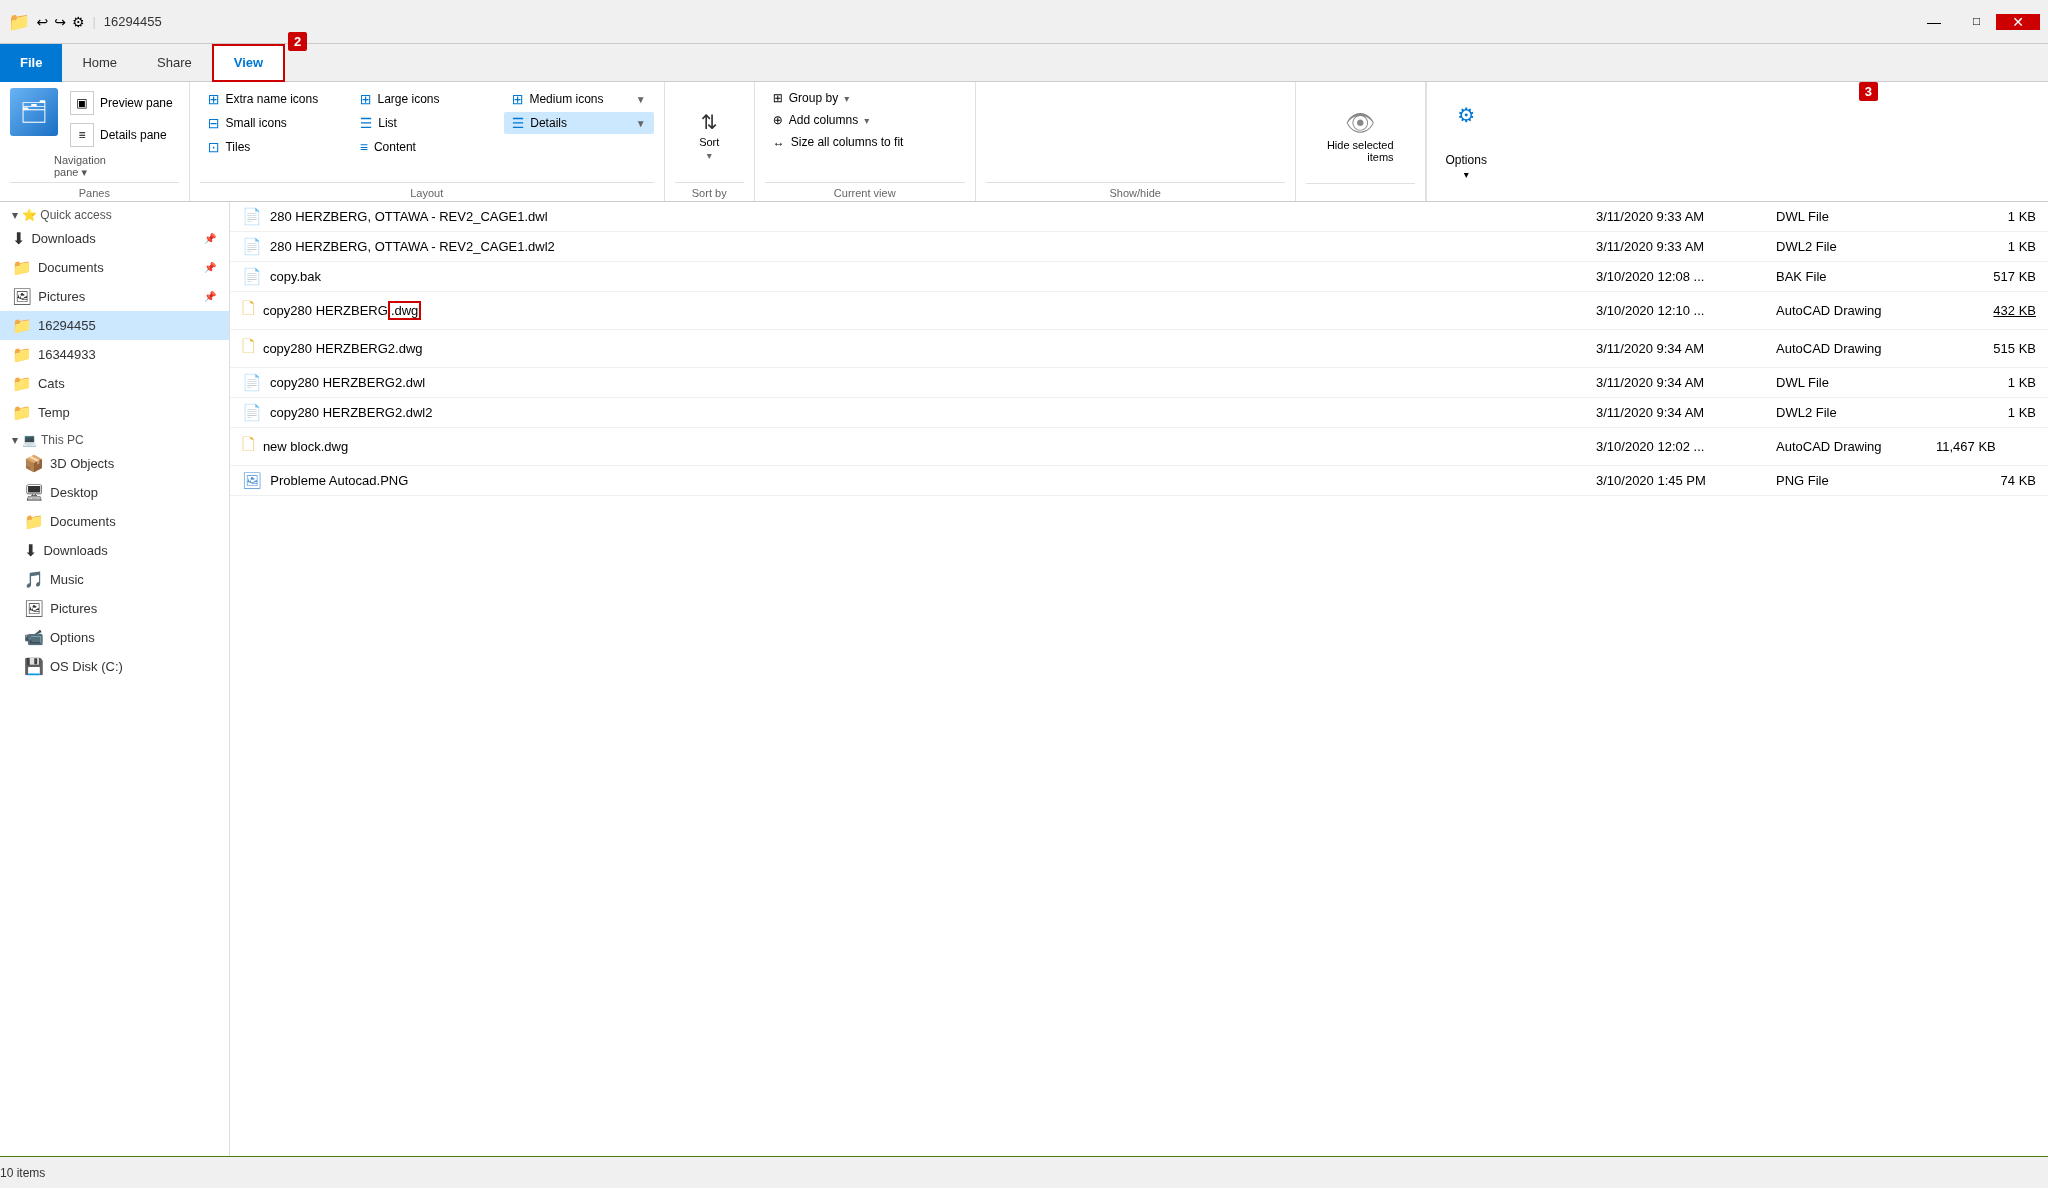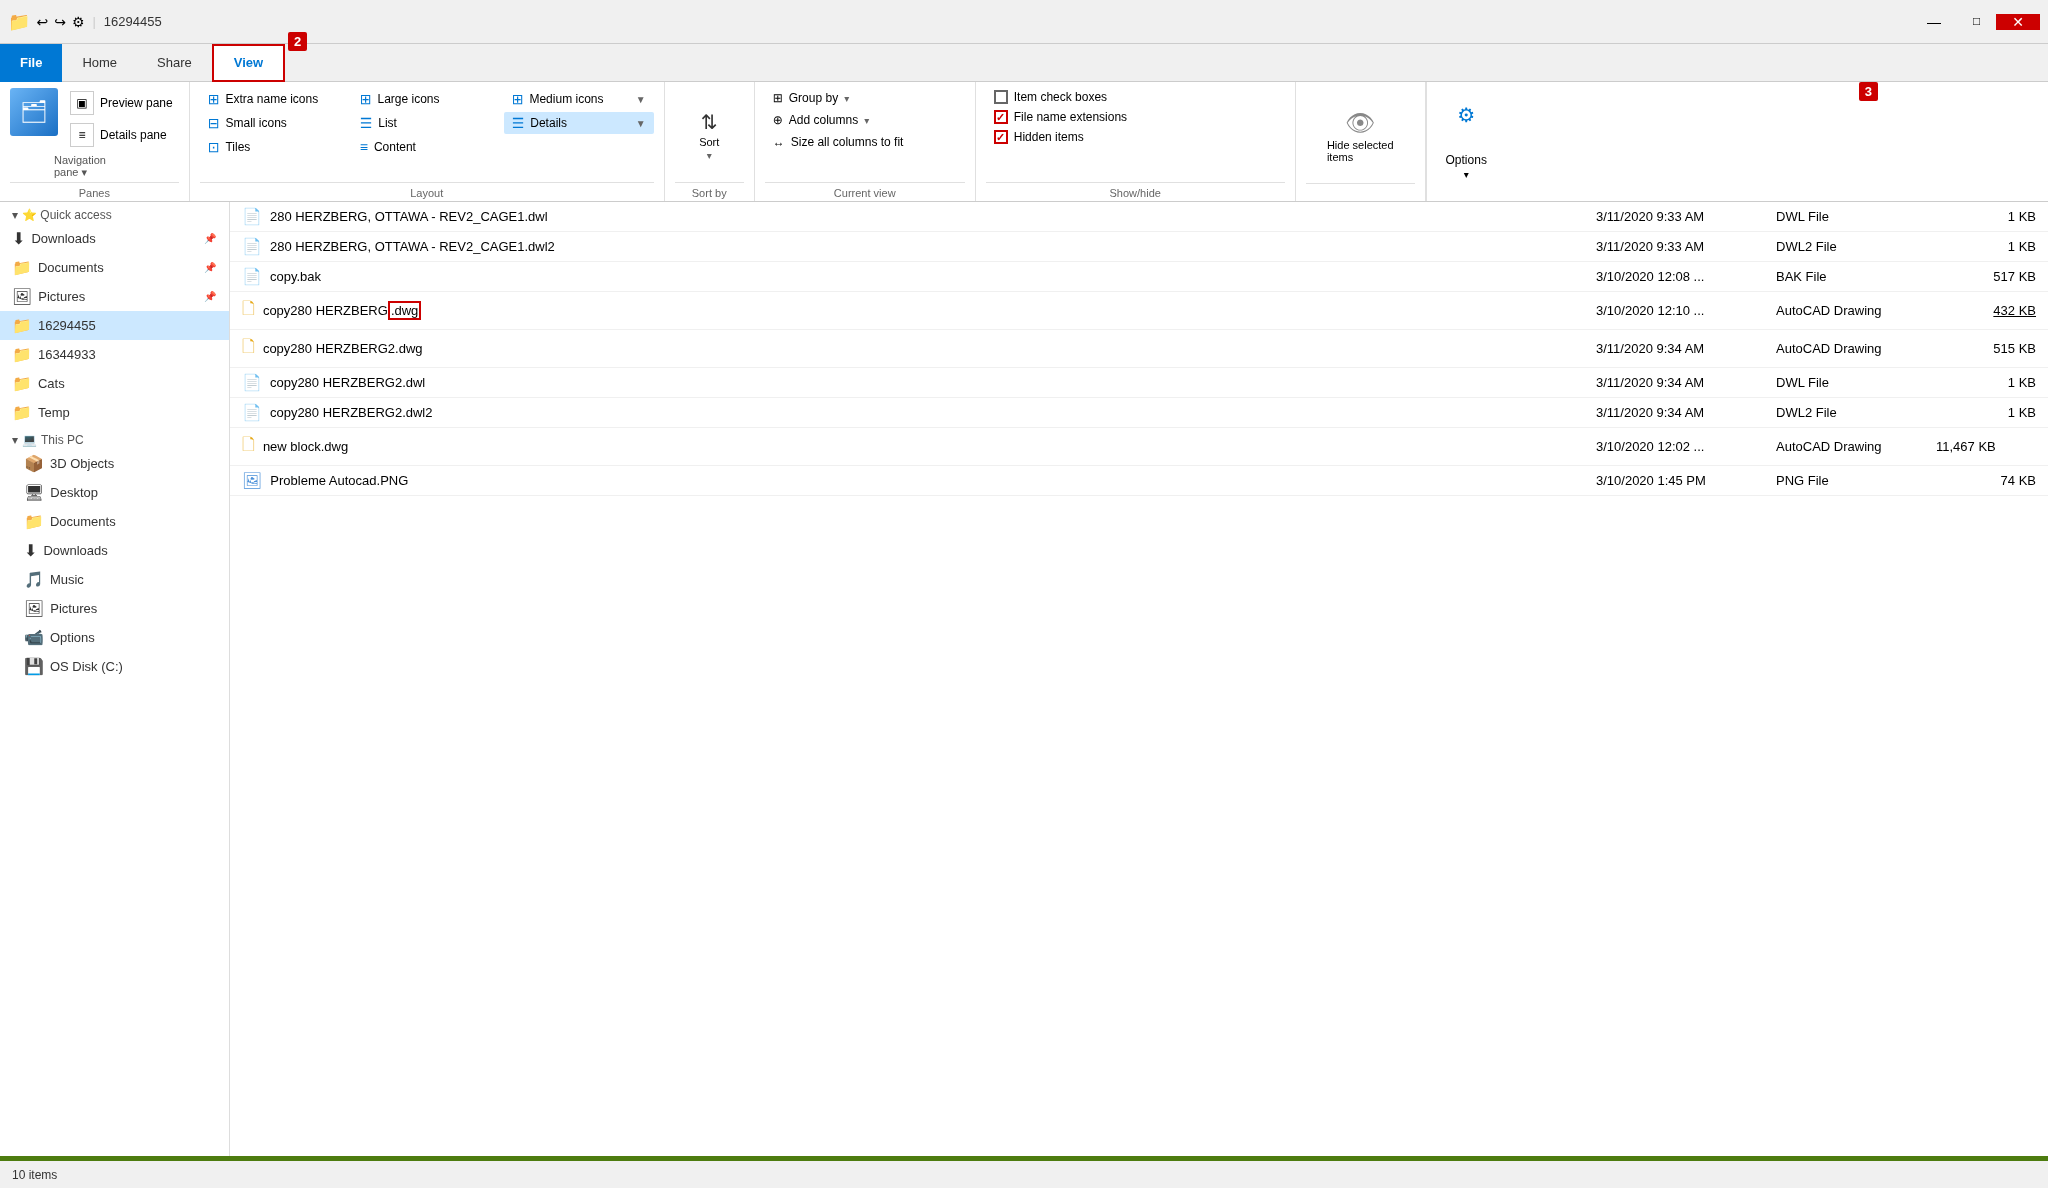--- a/index.html
+++ b/index.html
@@ -113,22 +113,22 @@
       display: grid; grid-template-columns: 1fr 180px 160px 100px;
       padding: 5px 12px; border-bottom: 1px solid #f0f0f0;
       font-size: 13px; cursor: pointer; align-items: center;
     }
     .file-name { display: flex; align-items: center; gap: 8px; }
     .file-icon { font-size: 16px; flex-shrink: 0; }
     .file-ext-highlight { border: 2px solid #c00; display: inline; }
 
     
     .status-bar {
-      height: 32px; background: #f0f0f0; border-top: 5px solid #4d7c0f;
-      display: flex; align-items: center; padding: 0 12px;
+      height: 32px; background: #f0f0f0; border-top: 1px solid #4d7c0f;
+      display: flex; align-items: center; padding: 0 0;
       font-size: 12px; color: #333;
     }
 
     
     ::-webkit-scrollbar { width: 12px; }
     ::-webkit-scrollbar-track { background: #f0f0f0; }
     ::-webkit-scrollbar-thumb { background: #c0c0c0; border-radius: 6px; }
 
     
     .options-btn {
@@ -272,42 +272,28 @@
       </div>
       <div class="cv-btn">
         <span>↔</span>
         <span>Size all columns to fit</span>
       </div>
     </div>
     <div class="ribbon-section-label">Current view</div>
   </div>
 
   <div class="ribbon-section showhide-section" style="min-width:320px;">
-    <div class="ribbon-section-content" style="flex-direction:column; gap:2px;">
-      <div class="sh-item">
-        <div class="sh-checkbox unchecked"></div>
-        <span>Item check boxes</span>
-      </div>
-      <div class="sh-item">
-        <div class="sh-checkbox checked"></div>
-        <span>File name extensions</span>
-      </div>
-      <div class="sh-item">
-        <div class="sh-checkbox checked"></div>
-        <span>Hidden items</span>
-      </div>
-    </div>
     <div class="ribbon-section-label">Show/hide</div>
   </div>
 
   <div class="ribbon-section hide-selected-section" style="min-width:130px; align-items:center;">
     <div class="ribbon-section-content" style="flex-direction:column; align-items:center; justify-content:center; flex:1; height:80px;">
       <div class="hide-selected-btn">
         <span class="hide-selected-icon">👁</span>
-        <span style="font-size:11px; text-align:left; white-space:pre-line;">Hide selected
+        <span style="font-size:11px; text-align:right; white-space:pre-line;">Hide selected
 items</span>
       </div>
     </div>
     <div class="ribbon-section-label" style="height:16px;"></div>
   </div>
 
   <div class="options-btn" style="display:flex; flex-direction:column; align-items:center; justify-content:center; padding:6px 18px; border-left:1px solid #e0e0e0; min-width:80px;">
     <span class="options-icon">⚙</span>
     <span style="font-size:12px;margin-top:24px;">Options</span>
     <span style="font-size:10px;">▾</span>

